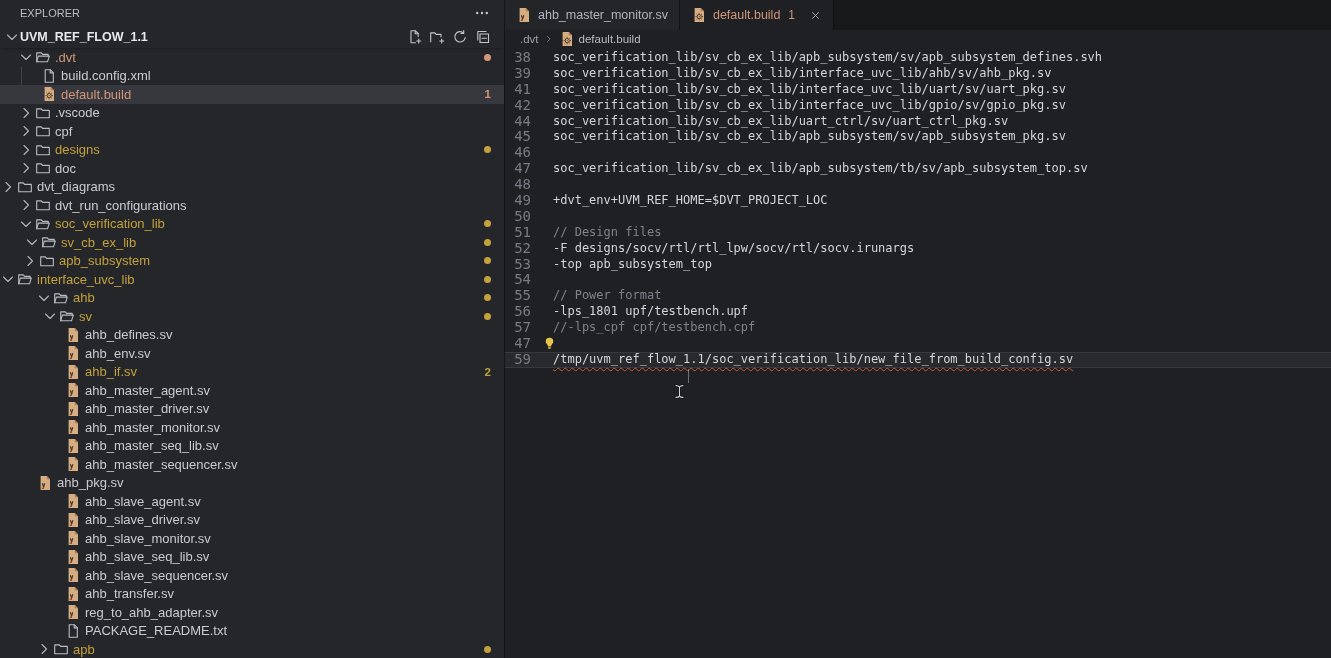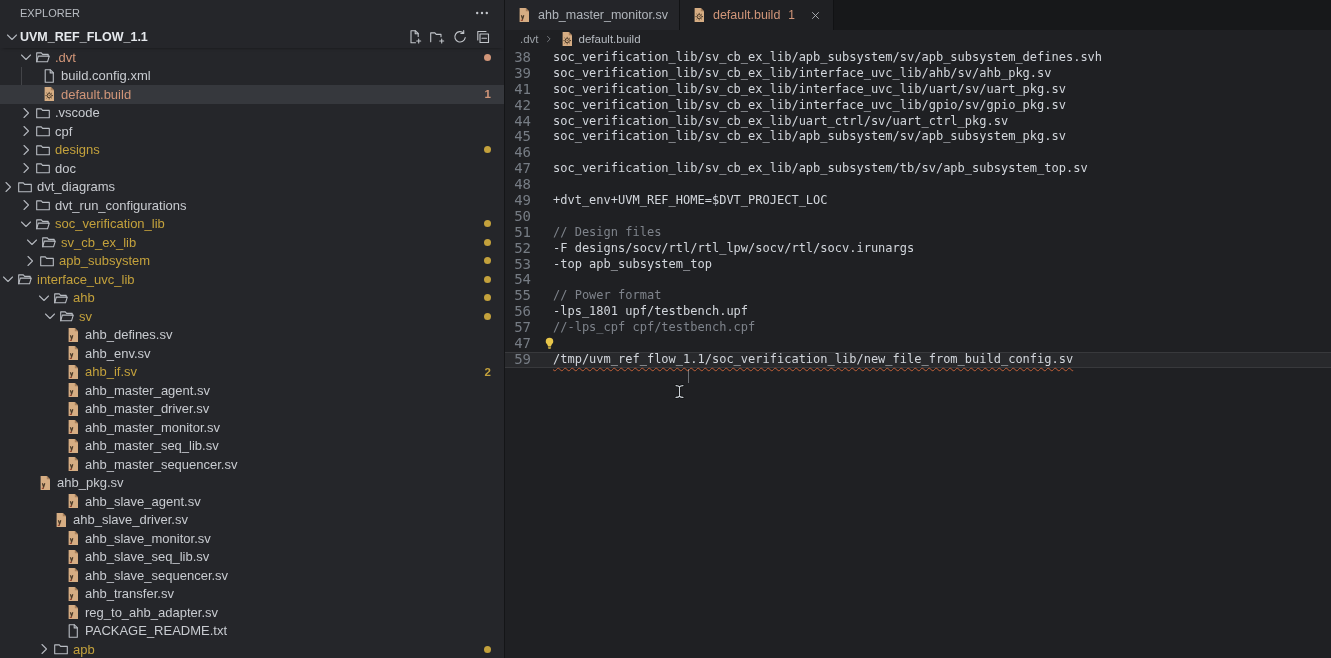--- a/index.html
+++ b/index.html
@@ -446,21 +446,21 @@
           <span class="titem icon ">
             <svg width="16" height="16" viewBox="0 0 16 16">
               <path d="M3.6 1h6.2L13 4.2V15H3.6z" fill="#d6ad83"></path>
               <path d="M9.8 1v3.2H13z" fill="#a9805a"></path>
               <path d="M5.4 8.2 6.6 12l1.2-3.8" stroke="#4a3a29" stroke-width="1.2" fill="none"></path>
               <rect x="4.8" y="12.6" width="2" height="1.4" fill="#9a4a32"></rect>
             </svg>
           </span>
           <span class="tlabel" style="color:#c8cbd0">ahb_slave_agent.sv</span>
         </div>
-        <div class="row" style="padding-left:36px">
+        <div class="row" style="padding-left:48px">
           <span class="twisty"></span>
           <span class="titem icon ">
             <svg width="16" height="16" viewBox="0 0 16 16">
               <path d="M3.6 1h6.2L13 4.2V15H3.6z" fill="#d6ad83"></path>
               <path d="M9.8 1v3.2H13z" fill="#a9805a"></path>
               <path d="M5.4 8.2 6.6 12l1.2-3.8" stroke="#4a3a29" stroke-width="1.2" fill="none"></path>
               <rect x="4.8" y="12.6" width="2" height="1.4" fill="#9a4a32"></rect>
             </svg>
           </span>
           <span class="tlabel" style="color:#c8cbd0">ahb_slave_driver.sv</span>

